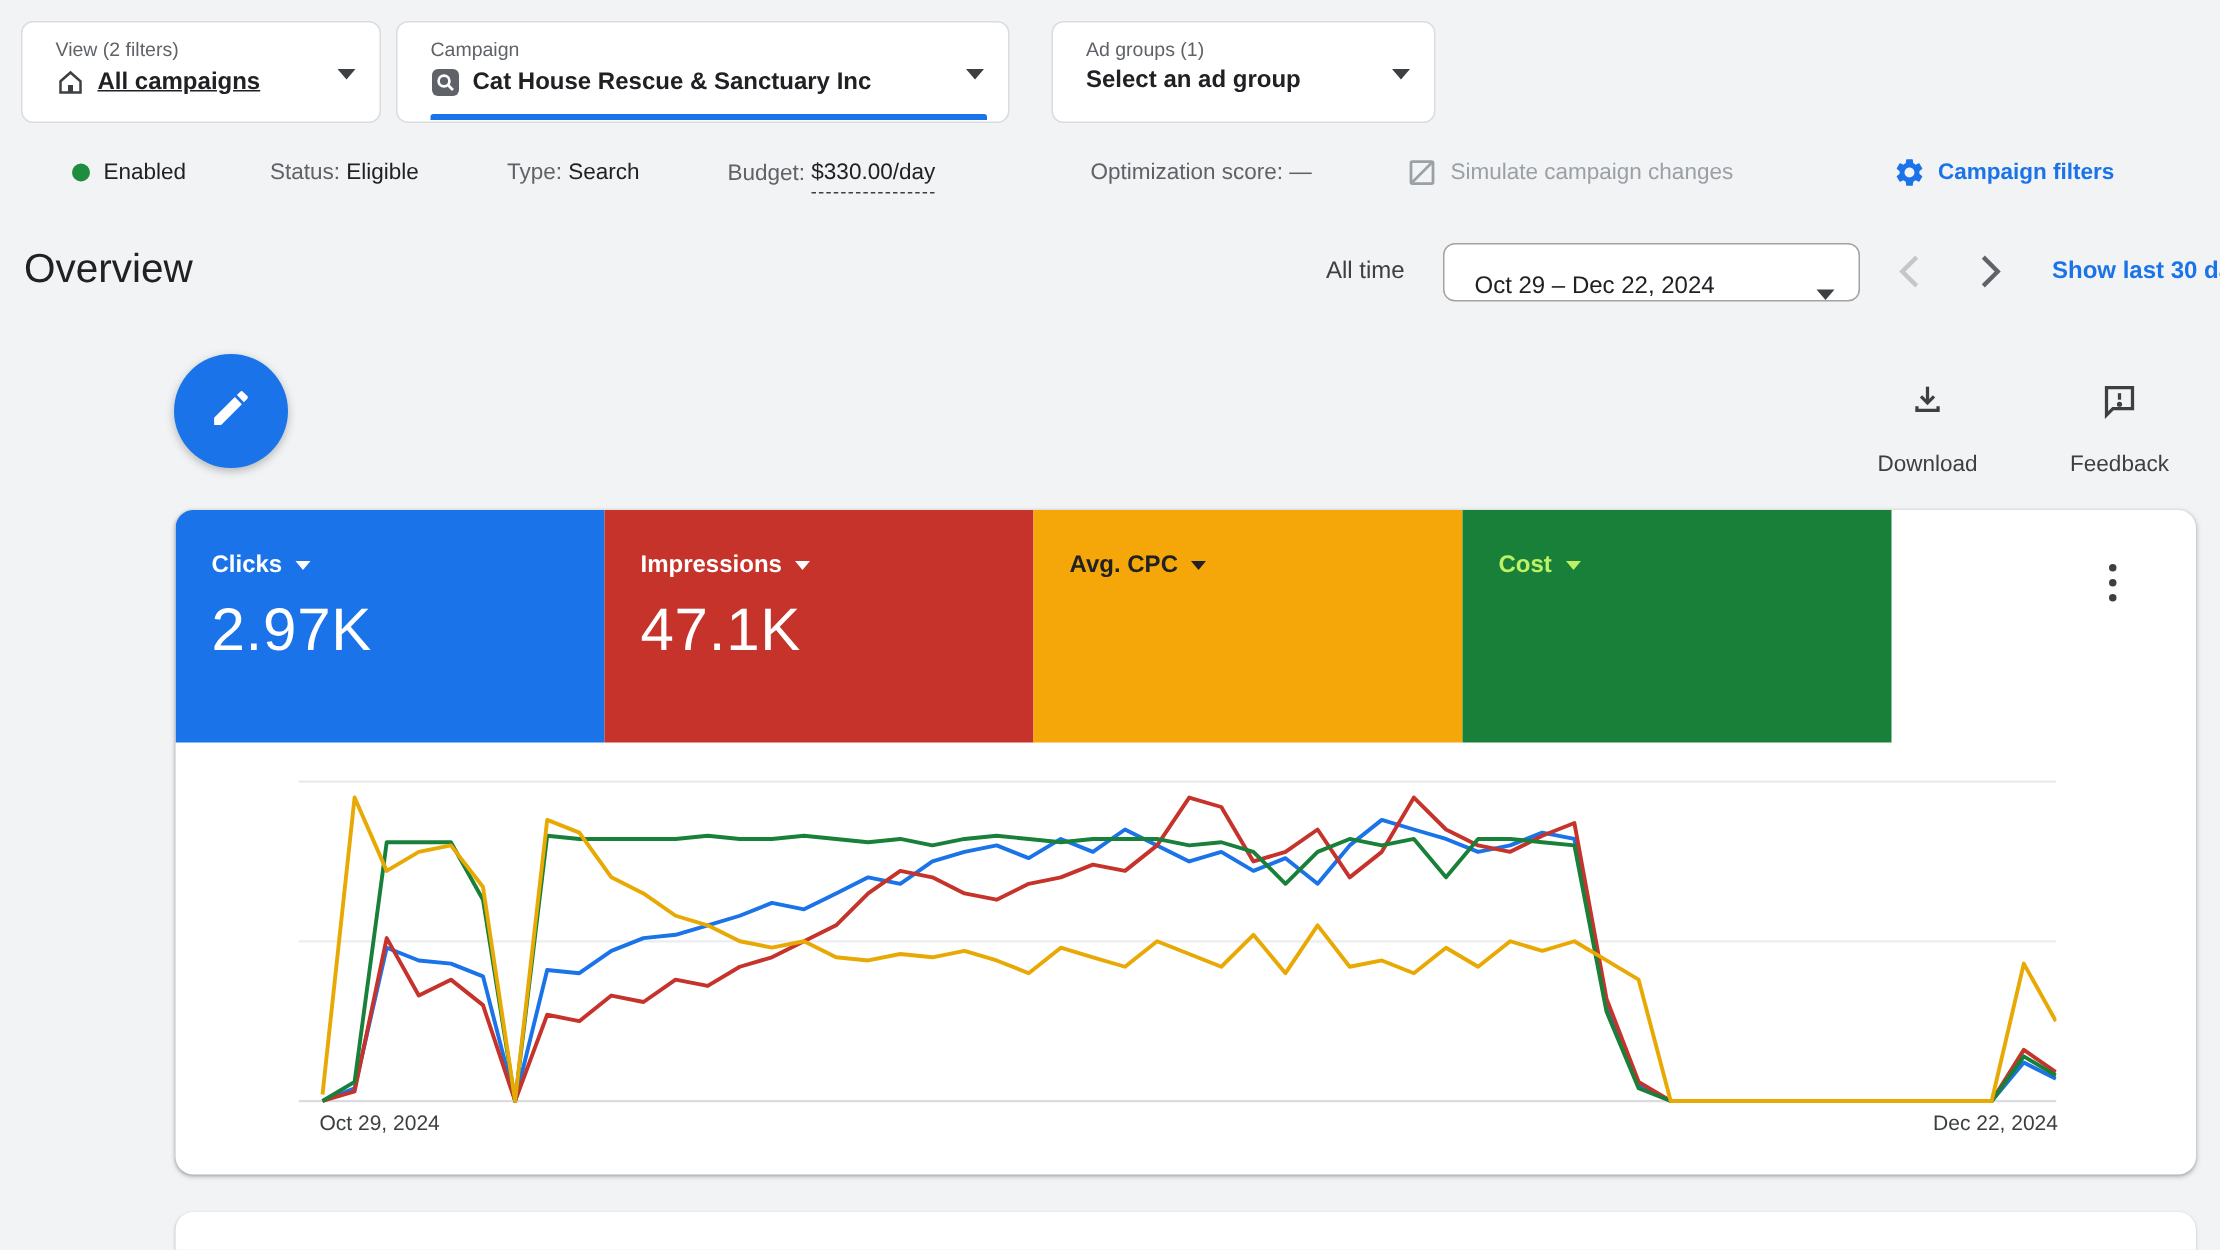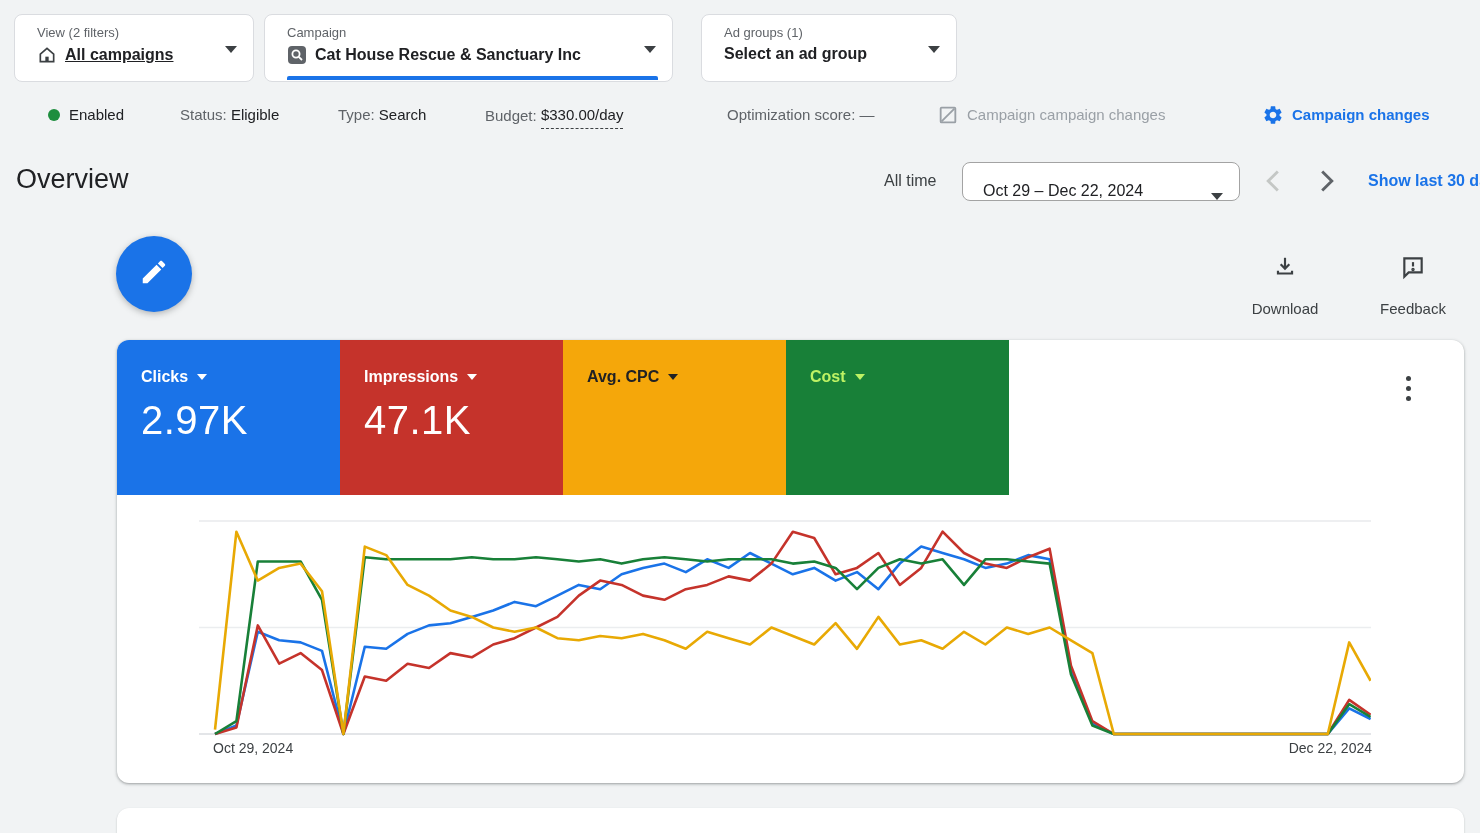--- a/index.html
+++ b/index.html
@@ -59,21 +59,21 @@
   .action { position:absolute; top:254px; width:110px; text-align:center; cursor:pointer; color:#3c4043; }
   #download-action { left:1230px; }
   #feedback-action { left:1358px; }
   .action .alabel { font-size:15px; font-weight:500; margin-top:16px; }
 
   
   .card { position:absolute; left:117px; top:340px; width:1347px; height:443px; background:#fff;
           border-radius:12px; box-shadow:0 1px 2px rgba(60,64,67,.3), 0 1px 3px 1px rgba(60,64,67,.15);
           overflow:hidden; }
   .metric-strip { position:absolute; left:0; top:0; height:155px; display:flex; }
-  .metric { width:223px; height:155px; padding:28px 0 0 24px; cursor:pointer; }
+  .metric { width:286px; height:155px; padding:28px 0 0 24px; cursor:pointer; }
   .metric .mlabel-row { display:flex; align-items:center; font-size:16px; font-weight:700; }
   .metric .mlabel-row .caret { margin-left:9px; border-top-width:6px; border-left-width:5.5px; border-right-width:5.5px; }
   .metric .mvalue { font-size:40px; margin-top:12px; letter-spacing:.5px; }
   .kebab { position:absolute; right:44px; top:30px; width:24px; height:36px; cursor:pointer;
            display:flex; flex-direction:column; align-items:center; justify-content:center; gap:5px; }
   .kebab i { width:5px; height:5px; border-radius:50%; background:#3c4043; }
   .xlabel { position:absolute; top:400px; font-size:14px; color:#3c4043; }
   #xlabel-start { left:96px; }
   #xlabel-end { right:92px; }
 
@@ -140,29 +140,29 @@
   <div class="item" style="left:727px;">
     <span class="dim-label">Optimization score: —</span>
   </div>
   <div class="item disabled-action" style="left:937px;">
     <span class="icon-inline">
       <svg width="22" height="22" viewBox="0 0 24 24" fill="none" stroke="#9aa0a6" stroke-width="2">
         <rect x="4" y="4" width="16" height="16" rx="1"></rect>
           <line x1="5" y1="19" x2="19" y2="5"></line>
       </svg>
     </span>
-    <span>Campaign campaign changes</span>
+    <span>Simulate campaign changes</span>
   </div>
   <div class="item blue-action" style="left:1262px;">
     <span class="icon-inline">
       <svg width="22" height="22" viewBox="0 0 24 24" fill="#1a73e8">
         <path d="M19.14,12.94c0.04-0.3,0.06-0.61,0.06-0.94c0-0.32-0.02-0.64-0.07-0.94l2.03-1.58c0.18-0.14,0.23-0.41,0.12-0.61l-1.92-3.32c-0.12-0.22-0.37-0.29-0.59-0.22l-2.39,0.96c-0.5-0.38-1.03-0.7-1.62-0.94L14.4,2.81c-0.04-0.24-0.24-0.41-0.48-0.41h-3.84c-0.24,0-0.43,0.17-0.47,0.41L9.25,5.35C8.66,5.59,8.12,5.92,7.63,6.29L5.24,5.33c-0.22-0.08-0.47,0-0.59,0.22L2.74,8.87C2.62,9.08,2.66,9.34,2.86,9.48l2.03,1.58C4.84,11.36,4.8,11.69,4.8,12s0.02,0.64,0.07,0.94l-2.03,1.58c-0.18,0.14-0.23,0.41-0.12,0.61l1.92,3.32c0.12,0.22,0.37,0.29,0.59,0.22l2.39-0.96c0.5,0.38,1.03,0.7,1.62,0.94l0.36,2.54c0.05,0.24,0.24,0.41,0.48,0.41h3.84c0.24,0,0.44-0.17,0.47-0.41l0.36-2.54c0.59-0.24,1.13-0.56,1.62-0.94l2.39,0.96c0.22,0.08,0.47,0,0.59-0.22l1.92-3.32c0.12-0.22,0.07-0.47-0.12-0.61L19.14,12.94z M12,15.6c-1.98,0-3.6-1.62-3.6-3.6s1.62-3.6,3.6-3.6s3.6,1.62,3.6,3.6S13.98,15.6,12,15.6z"></path>
       </svg>
     </span>
-    <span>Campaign changes</span>
+    <span>Campaign filters</span>
   </div>
 </div>
 
 <div class="page-title">Overview</div>
 <div class="alltime">All time</div>
 <div class="datebox">
   <span class="date-text">Oct 29 – Dec 22, 2024</span>
   <span class="caret" style="color:#3c4043;"></span>
 </div>
 <div class="chev" id="chev-left">

